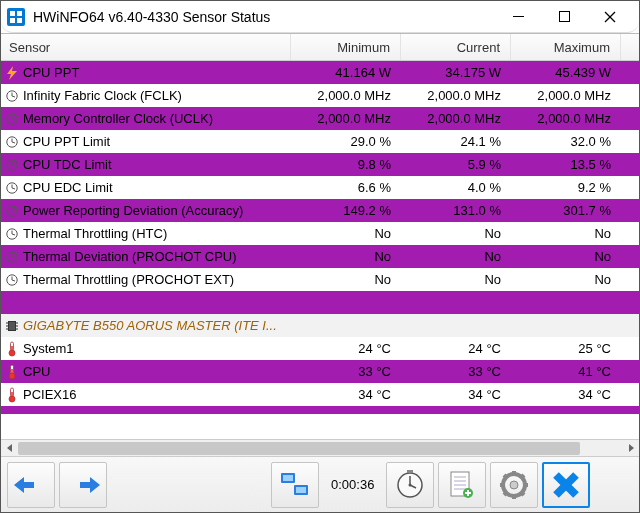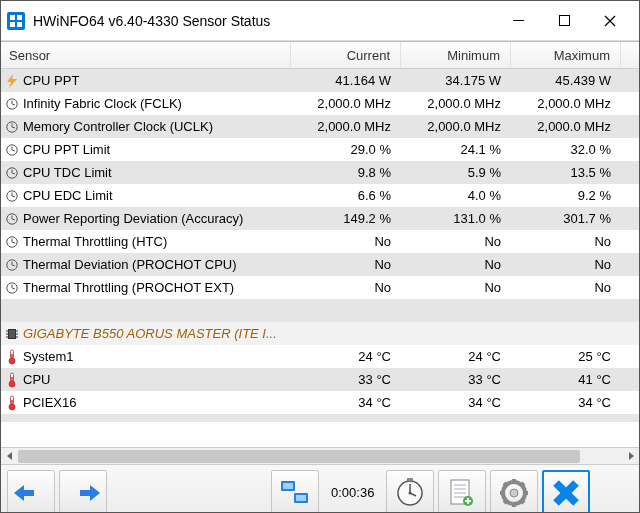--- a/index.html
+++ b/index.html
@@ -9,22 +9,22 @@
     height: 513px;
     font-family: "Segoe UI", Tahoma, sans-serif;
     font-size: 13px;
     color: #000;
     background: #fff;
     overflow: hidden;
     border: 1px solid #555;
   }
   
   .titlebar {
-    display:flex; align-items:center; height:40px;
-    padding:0 6px 0 6px; background:#fff; border-bottom:1px solid #ddd;
+    display:flex; align-items:center; height:32px;
+    padding:0 6px 0 6px; background:#fff; border-bottom:1px solid #ddd;border-radius:12px;
   }
   .titlebar .app-icon {
     width:18px; height:18px; margin-right:8px;
     display:flex; align-items:center; justify-content:center;
     background:#0078d4; color:#fff; font-size:9px; font-weight:bold;
     border-radius:2px;
   }
   .titlebar .title { flex: 0 0 auto; font-size:14px; }
   .titlebar .spacer { flex:1; }
   .winbtn {
@@ -48,21 +48,21 @@
     height:27px; line-height:27px;
     color:#333;
     background:linear-gradient(#fdfdfd,#f1f1f1);
     border-bottom:1px solid #d0d0d0;
   }
   .header .cell { border-right:1px solid #e3e3e3; }
   .cell { padding:0 10px 0 4px; text-align:right; overflow:hidden; text-overflow:clip; }
   .cell.name { text-align:right; display:flex; align-items:center; padding-left:4px; gap:4px; }
   .header .cell.name { padding-left:8px; }
   .row.data:nth-of-type(odd){ }
-  .row.highlight { background:#e5e5e5; }
+  .row.highlight { background:#a21caf; }
   .row.section { font-style: italic; color:#a16207; background:#f2f2f2; }
   .icn { width:14px; height:16px; display:inline-flex; align-items:center; justify-content:center; font-size:12px; line-height:1;}
   .ic-bolt { color:#f5a623; }
   .ic-clock { }
   .ic-chip { color:#333; }
   .ic-therm { }
   
   .hscroll {
     height:17px; background:#f0f0f0; border-top:1px solid #ccc;
     display:flex; align-items:center;
@@ -119,22 +119,22 @@
         <line x1="1" y1="1" x2="11" y2="11" stroke="#000" stroke-width="1.2"></line>
         <line x1="11" y1="1" x2="1" y2="11" stroke="#000" stroke-width="1.2"></line>
       </svg>
   </div>
 </div>
 
 <div class="grid">
 
   <div class="row header">
     <div class="cell name">Sensor</div>
+    <div class="cell">Minimum</div>
     <div class="cell">Current</div>
-    <div class="cell">Minimum</div>
     <div class="cell">Maximum</div>
   </div>
   <div id="rows-container">
       <div class="row data highlight">
         <div class="cell name">
           <span class="icn ic-bolt">
             <svg width="10" height="14" viewBox="0 0 10 14">
               <polygon points="6,0 0,8 4,8 2,14 10,5 5,5" fill="#f5a623"></polygon>
             </svg>
           </span>

